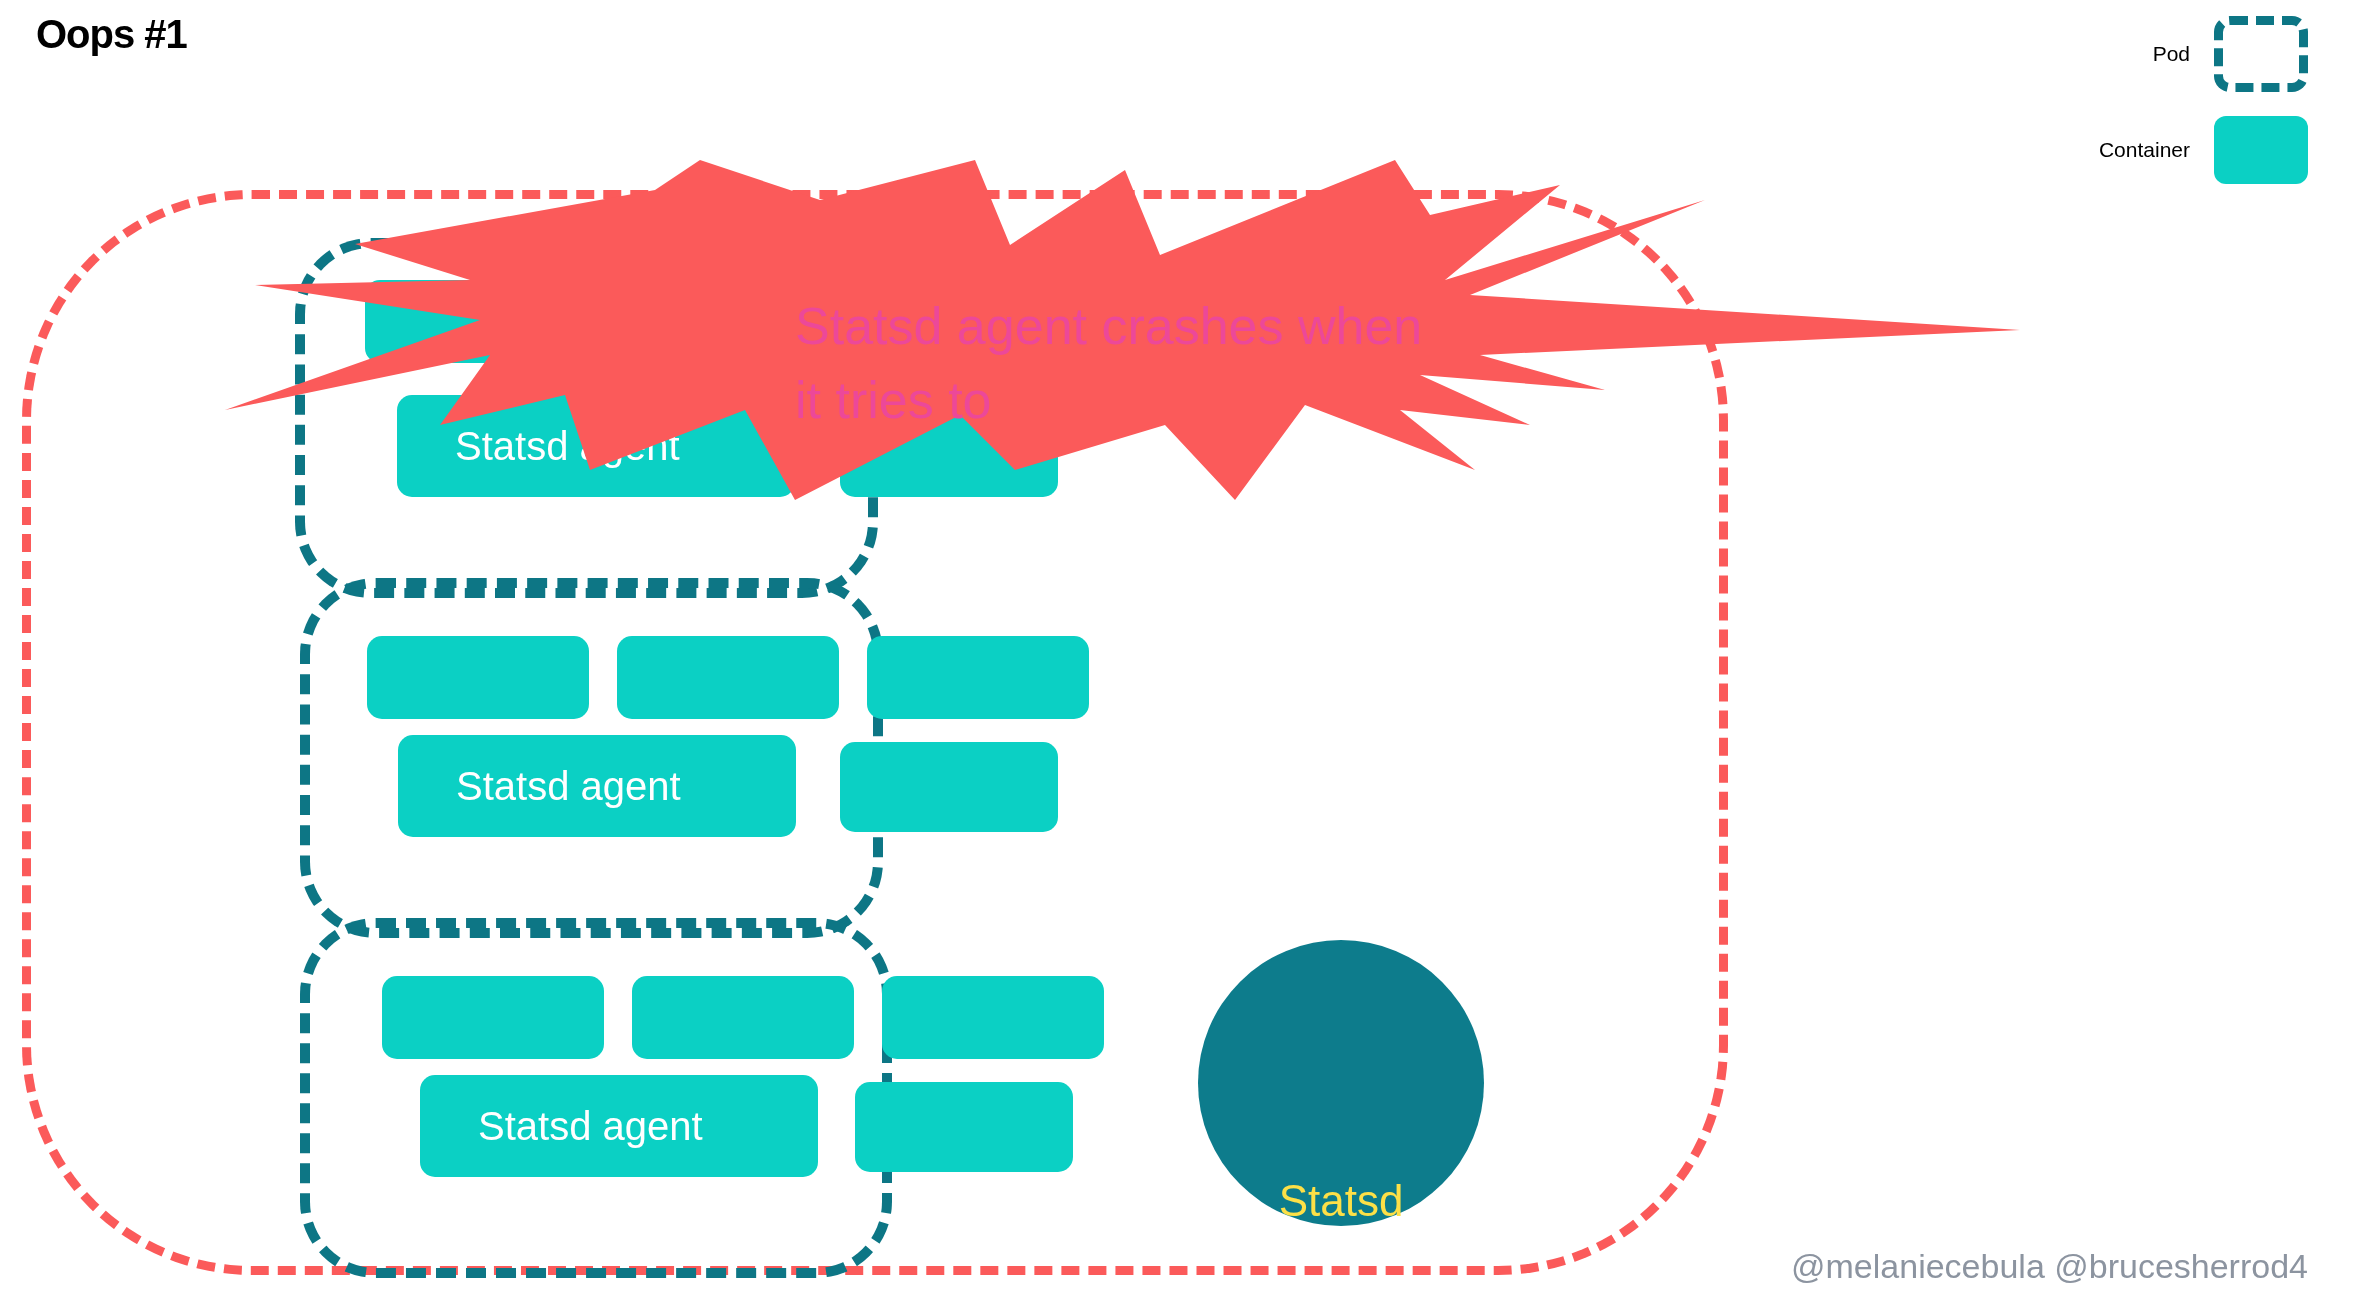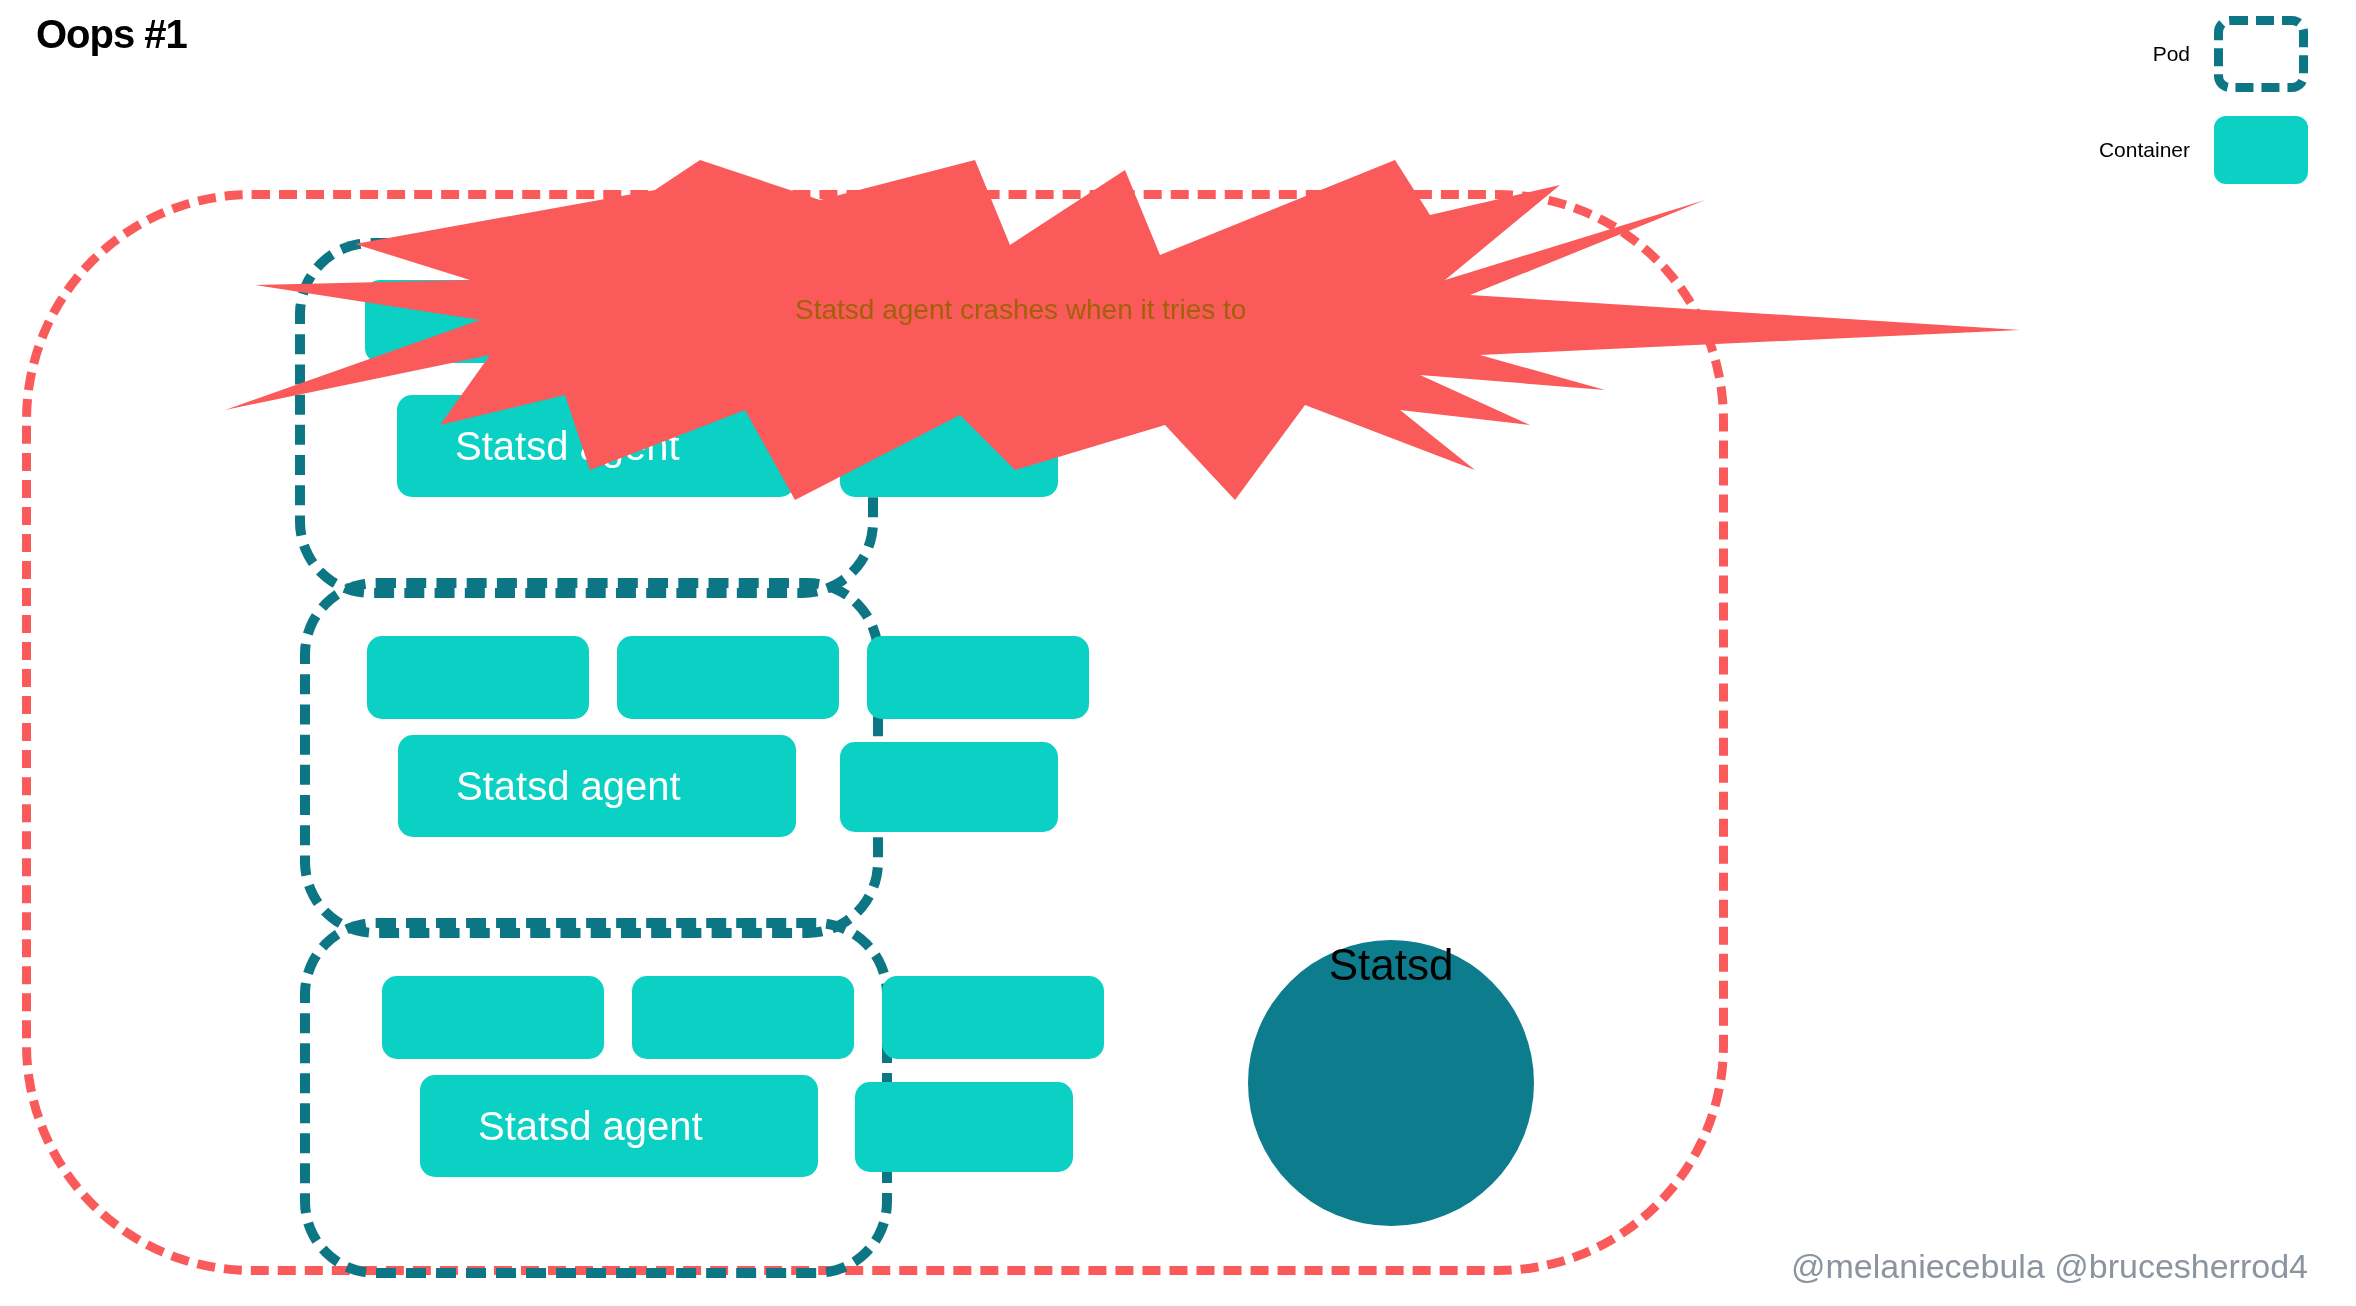--- a/index.html
+++ b/index.html
@@ -126,50 +126,50 @@
   
   #c3-1 { left: 382px; top: 976px;  width: 222px; height: 83px; }
   #c3-2 { left: 632px; top: 976px;  width: 222px; height: 83px; }
   #c3-3 { left: 882px; top: 976px;  width: 222px; height: 83px; }
   #c3-4 { left: 420px; top: 1075px; width: 398px; height: 102px; }
   #c3-5 { left: 855px; top: 1082px; width: 218px; height: 90px; }
 
   
   #statsd-circle {
     position: absolute;
-    left: 1248px;
+    left: 1198px;
     top: 940px;
     width: 286px;
     height: 286px;
     border-radius: 50%;
     background: #0D7C8C;
-    color: #000000;
+    color: #fde047;
     display: flex;
-    align-items: flex-start;
+    align-items: flex-end;
     justify-content: center;
     font-size: 44px;
   }
 
   
   #callout {
     position: absolute;
     left: 0px;
     top: 160px;
     width: 2100px;
     height: 340px;
     pointer-events: none;
   }
   #callout svg { display: block; }
   #callout-text {
     position: absolute;
     left: 795px;
     top: 130px;
     width: 660px;
-    color: #a16207;
-    font-size: 28px;
+    color: #ec4899;
+    font-size: 52px;
     line-height: 1.42;
   }
 
   
   #footer-handles {
     position: absolute;
     right: 48px;
     bottom: 20px;
     font-size: 34px;
     color: #8c94a0;

